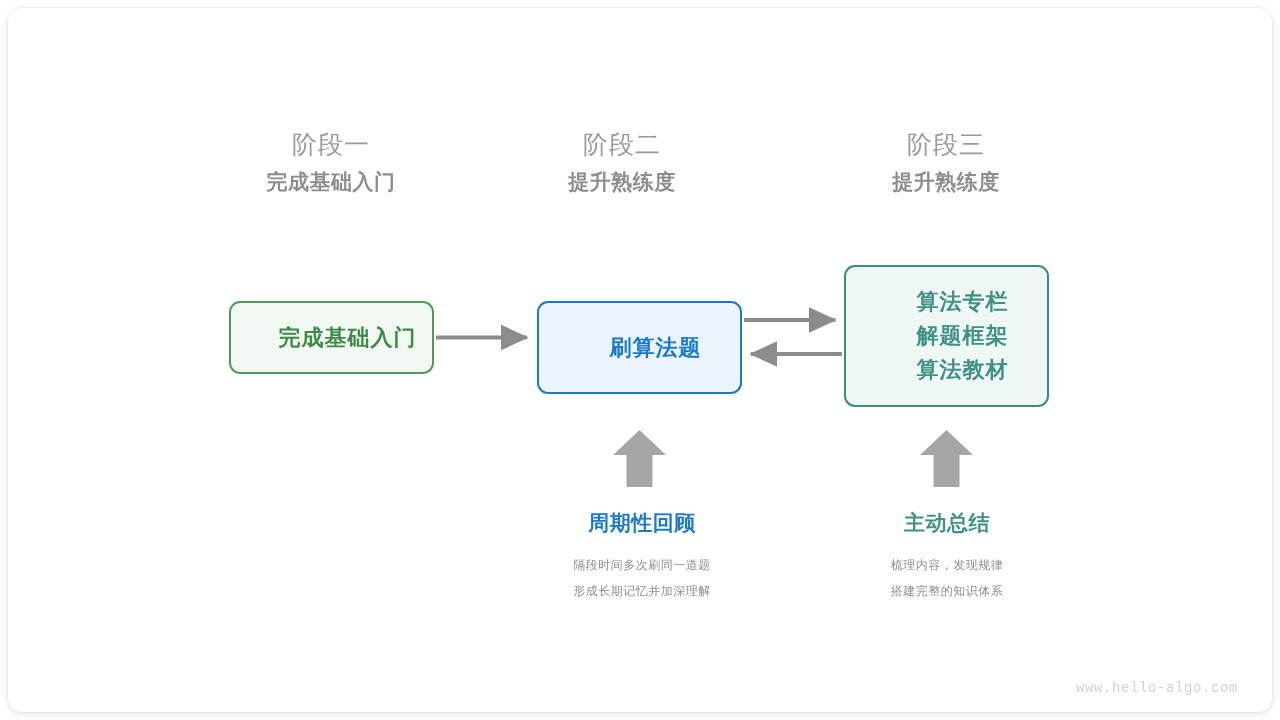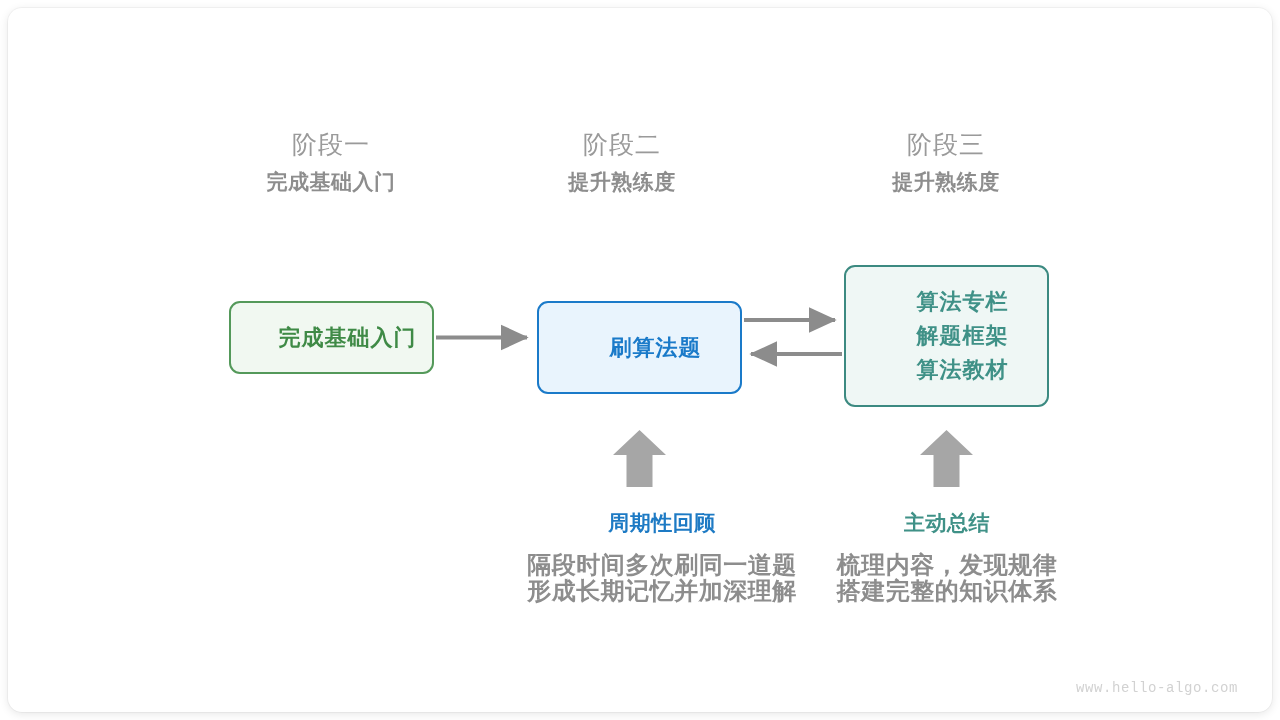--- a/index.html
+++ b/index.html
@@ -112,37 +112,37 @@
     width: 1280px; height: 720px;
     pointer-events: none;
   }
 
   
   .annot {
     position: absolute;
     width: 300px;
     text-align: center;
   }
-  .annot.a1 { left: 512px; top: 506px; }
+  .annot.a1 { left: 492px; top: 506px; }
   .annot.a2 { left: 797px; top: 506px; }
 
   .annot-title {
     font-size: 21px;
     font-weight: 700;
     line-height: 33px;
     letter-spacing: 0.5px;
     white-space: nowrap;
   }
   .annot.a1 .annot-title { color: #1d7ac4; }
   .annot.a2 .annot-title { color: #3f9187; }
 
   .annot-desc {
     margin-top: 13px;
-    font-size: 24px;
-    font-weight: 700;
+    font-size: 12px;
+    font-weight: 400;
     color: #8d8d8d;
     line-height: 26px;
     letter-spacing: 0.5px;
     white-space: nowrap;
   }
 
   
   #watermark {
     position: absolute;
     right: 42px;

